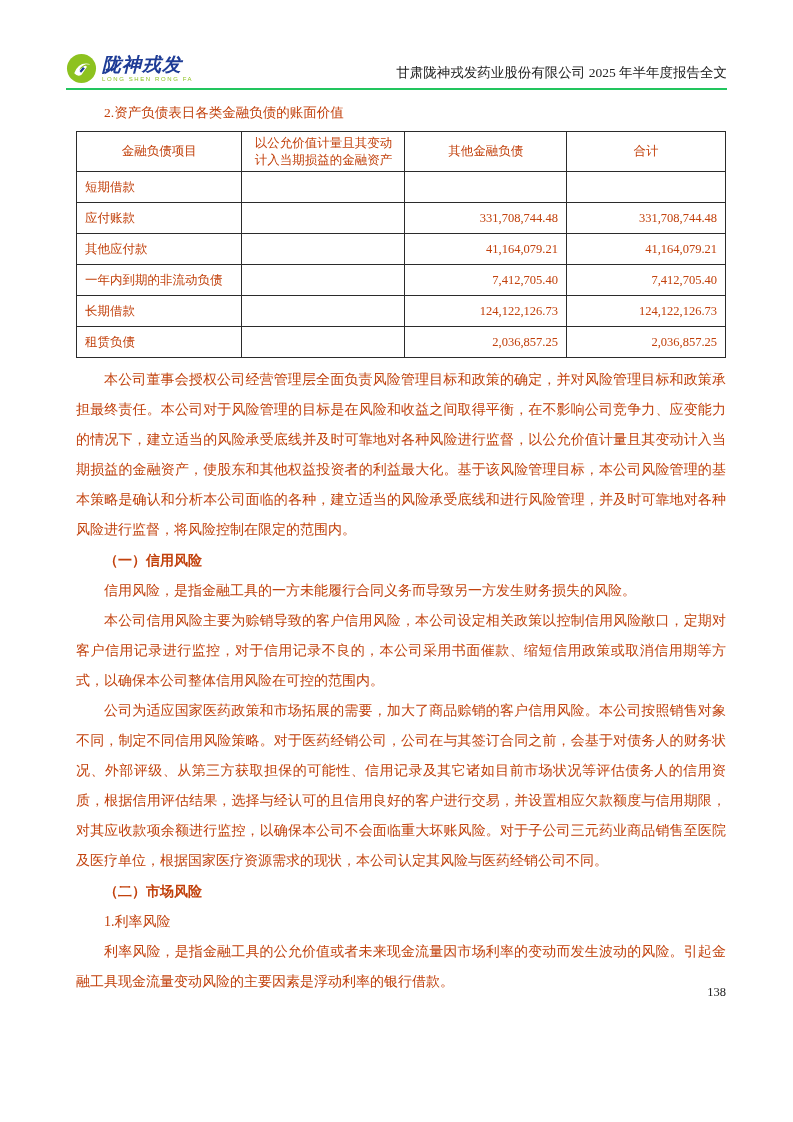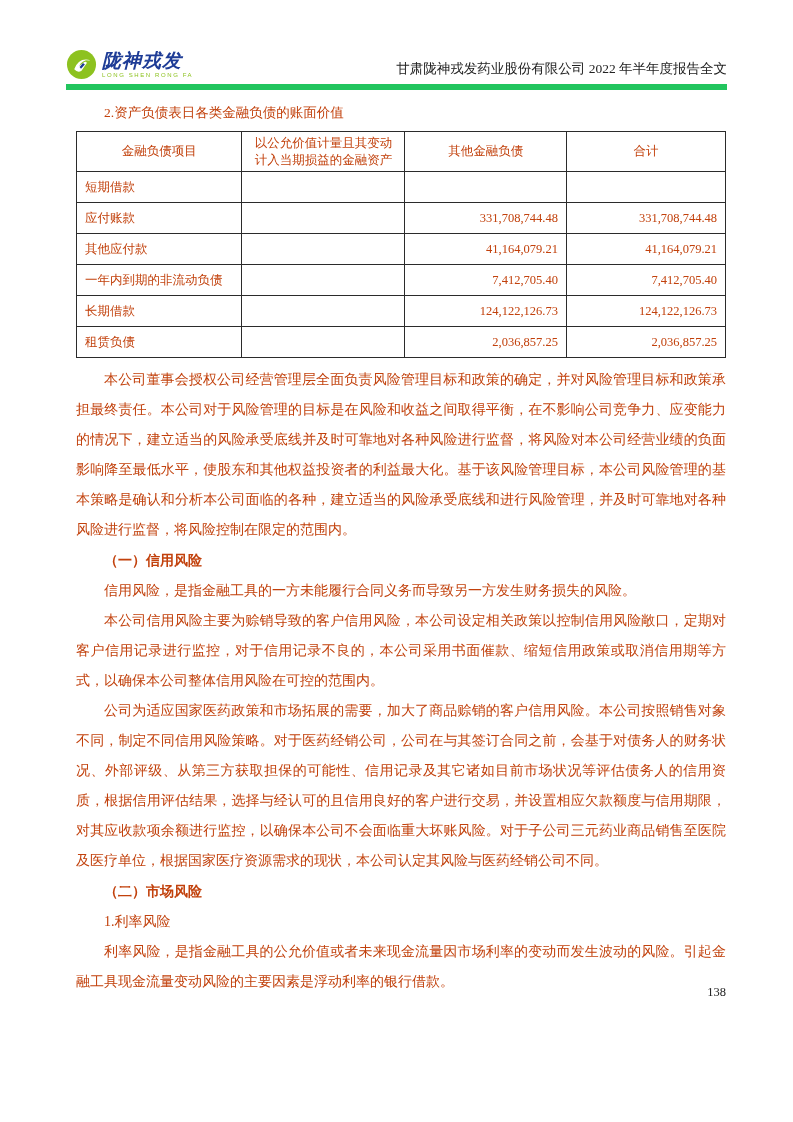--- a/index.html
+++ b/index.html
@@ -17,21 +17,21 @@
     margin: 0 auto;
   }
 
   
   .header {
     position: absolute;
     left: 66px;
     right: 66px;
     top: 44px;
     height: 46px;
-    border-bottom: 6px solid #22c55e;
+    border-bottom: 2px solid #22c55e;
     display: flex;
     justify-content: space-between;
     align-items: flex-end;
     padding-bottom: 4px;
   }
   .logo {
     display: flex;
     align-items: center;
     gap: 5px;
   }
@@ -137,21 +137,21 @@
       <svg class="logo-icon" viewBox="0 0 32 32" xmlns="http://www.w3.org/2000/svg">
         <circle cx="16" cy="16" r="15" fill="#8dc21f"></circle>
         <path d="M8.5 21 Q13 8.5 25 11.5 Q17 11 13.5 17.5 L19 13.5 Q21 12.5 21.5 14.5 L16 22.5 Q12 25 8.5 21 Z" fill="#ffffff"></path>
         <path d="M14 18.5 L17.5 14.5 L19.5 16 L15.5 20.5 Z" fill="#1e3c96"></path>
       </svg>
       <div class="brand-block">
         <span class="brand-cn">陇神戎发</span>
         <span class="brand-en">LONG SHEN RONG FA</span>
       </div>
     </div>
-    <div class="doc-title">甘肃陇神戎发药业股份有限公司 2022 年半年度报告全文</div>
+    <div class="doc-title">甘肃陇神戎发药业股份有限公司 2025 年半年度报告全文</div>
   </div>
 
   <div class="content">
 
     <div class="section-title">2.资产负债表日各类金融负债的账面价值</div>
 
     <table class="fin">
       <colgroup>
         <col class="col-item">
           <col class="col-fvtpl">
@@ -200,21 +200,21 @@
         <tr>
           <td class="cell-item">租赁负债</td>
           <td class="cell-num"></td>
           <td class="cell-num">2,036,857.25</td>
           <td class="cell-num">2,036,857.25</td>
         </tr>
       </tbody>
     </table>
 
     <div class="body-text">
-      <p class="para">本公司董事会授权公司经营管理层全面负责风险管理目标和政策的确定，并对风险管理目标和政策承担最终责任。本公司对于风险管理的目标是在风险和收益之间取得平衡，在不影响公司竞争力、应变能力的情况下，建立适当的风险承受底线并及时可靠地对各种风险进行监督，将风险对本公司经营业绩的负面影响降至最低水平，使股东和其他权益投资者的利益最大化。基于该风险管理目标，本公司风险管理的基本策略是确认和分析本公司面临的各种，建立适当的风险承受底线和进行风险管理，并及时可靠地对各种风险进行监督，将风险控制在限定的范围内。</p>
+      <p class="para">本公司董事会授权公司经营管理层全面负责风险管理目标和政策的确定，并对风险管理目标和政策承担最终责任。本公司对于风险管理的目标是在风险和收益之间取得平衡，在不影响公司竞争力、应变能力的情况下，建立适当的风险承受底线并及时可靠地对各种风险进行监督，以公允价值计量且其变动计入当期损益的金融资产，使股东和其他权益投资者的利益最大化。基于该风险管理目标，本公司风险管理的基本策略是确认和分析本公司面临的各种，建立适当的风险承受底线和进行风险管理，并及时可靠地对各种风险进行监督，将风险控制在限定的范围内。</p>
       <p class="para-heading">（一）信用风险</p>
       <p class="para">信用风险，是指金融工具的一方未能履行合同义务而导致另一方发生财务损失的风险。</p>
       <p class="para">本公司信用风险主要为赊销导致的客户信用风险，本公司设定相关政策以控制信用风险敞口，定期对客户信用记录进行监控，对于信用记录不良的，本公司采用书面催款、缩短信用政策或取消信用期等方式，以确保本公司整体信用风险在可控的范围内。</p>
       <p class="para">公司为适应国家医药政策和市场拓展的需要，加大了商品赊销的客户信用风险。本公司按照销售对象不同，制定不同信用风险策略。对于医药经销公司，公司在与其签订合同之前，会基于对债务人的财务状况、外部评级、从第三方获取担保的可能性、信用记录及其它诸如目前市场状况等评估债务人的信用资质，根据信用评估结果，选择与经认可的且信用良好的客户进行交易，并设置相应欠款额度与信用期限，对其应收款项余额进行监控，以确保本公司不会面临重大坏账风险。对于子公司三元药业商品销售至医院及医疗单位，根据国家医疗资源需求的现状，本公司认定其风险与医药经销公司不同。</p>
       <p class="para-heading">（二）市场风险</p>
       <p class="para-subheading">1.利率风险</p>
       <p class="para">利率风险，是指金融工具的公允价值或者未来现金流量因市场利率的变动而发生波动的风险。引起金融工具现金流量变动风险的主要因素是浮动利率的银行借款。</p>
     </div>
   </div>
 

